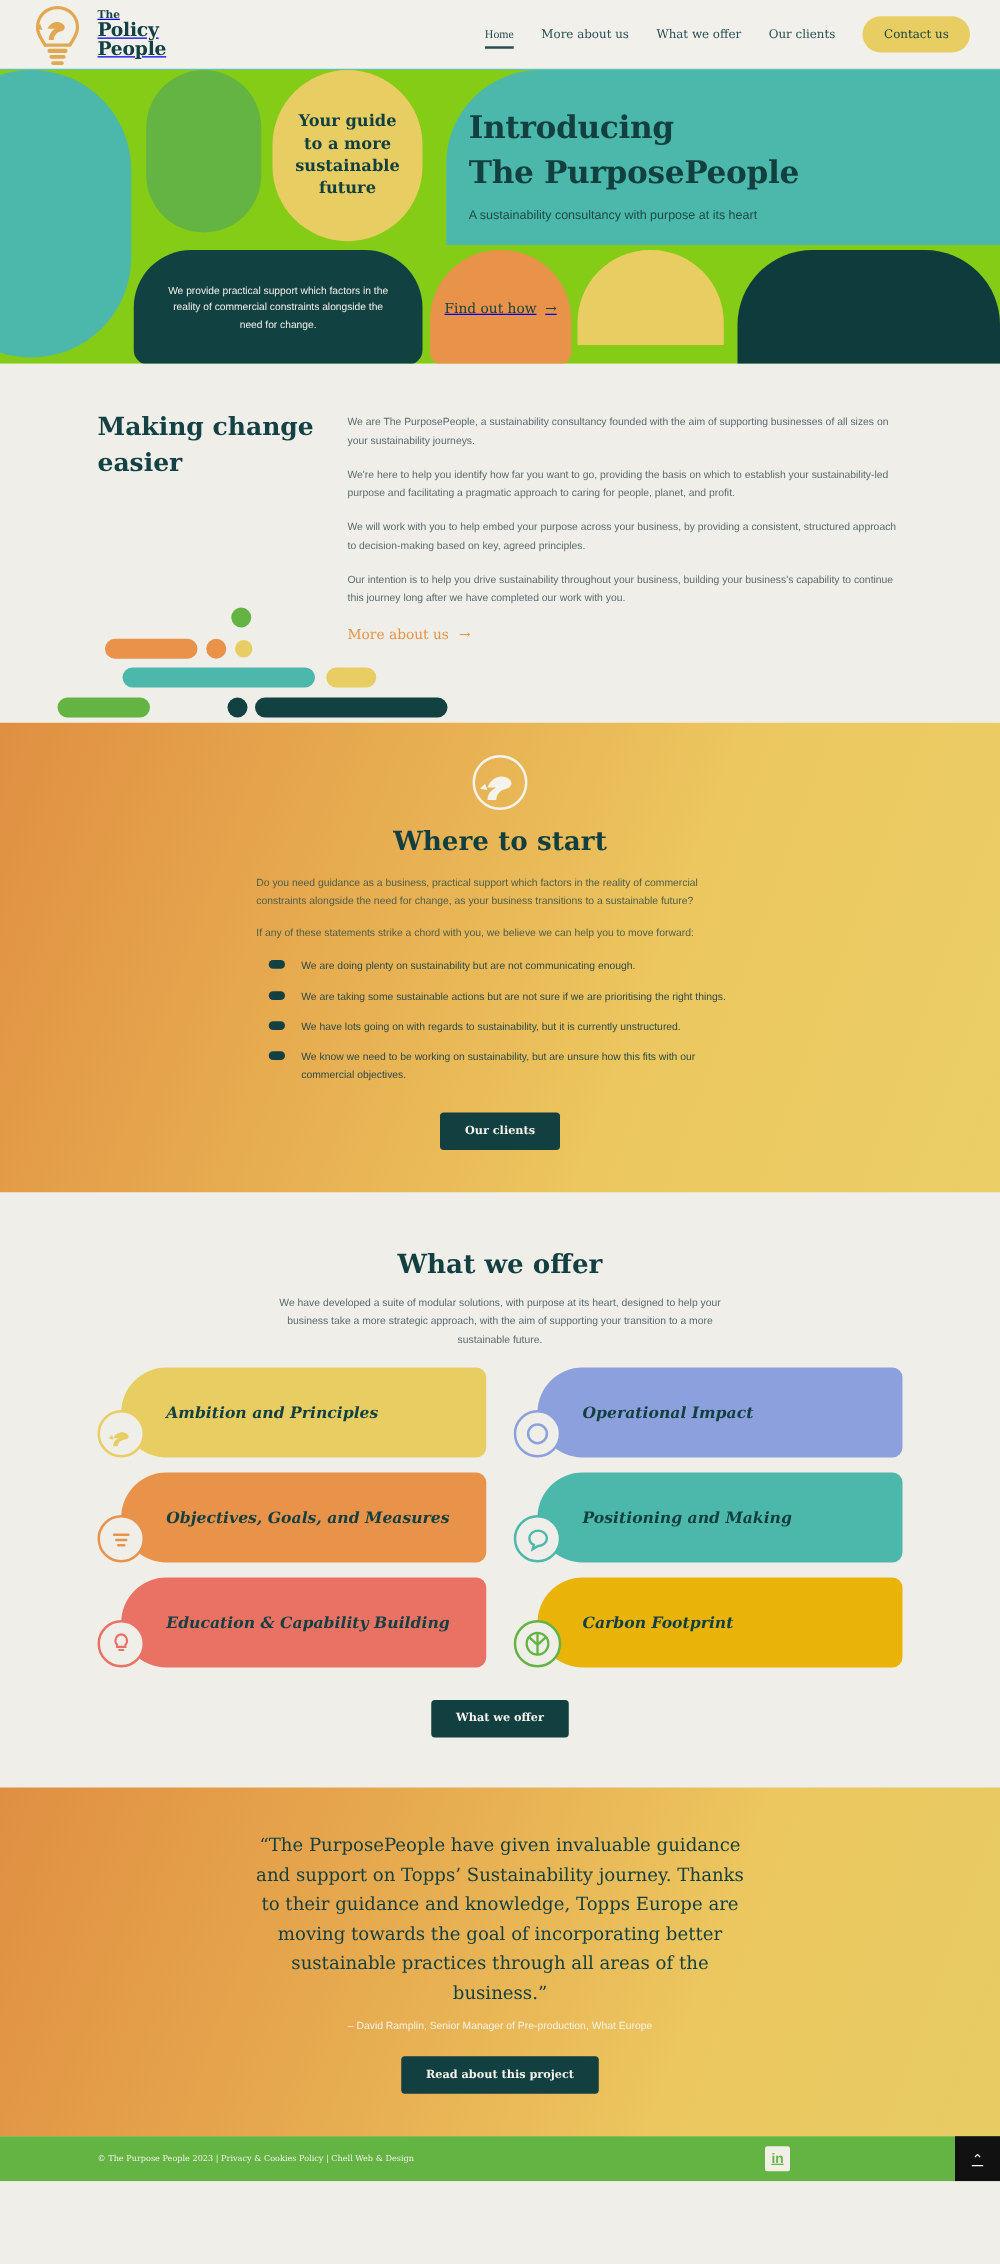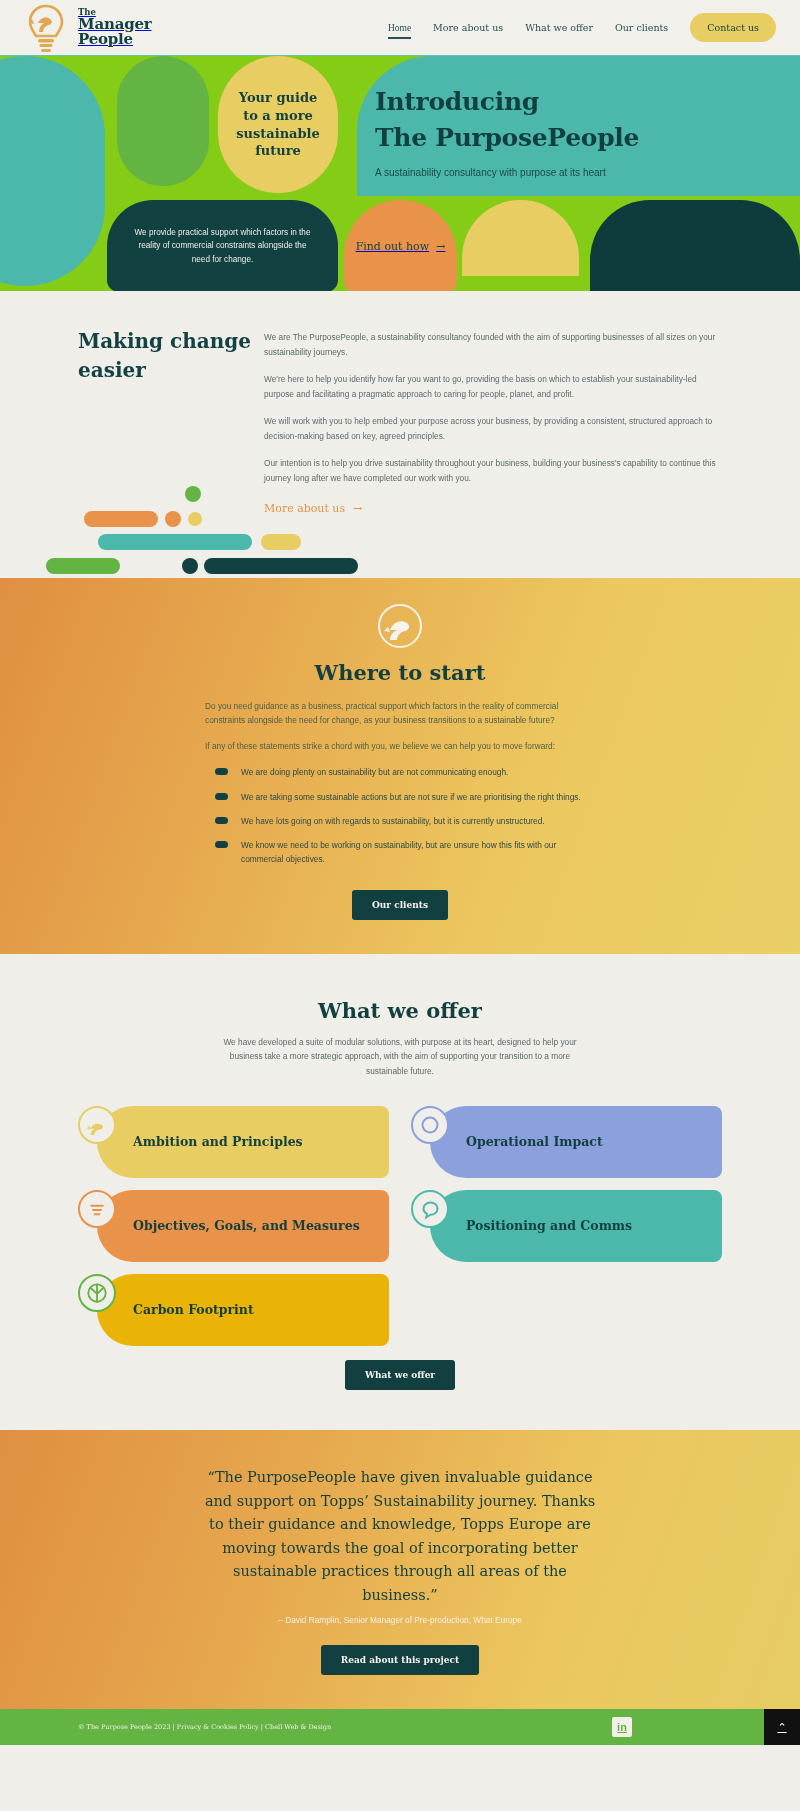--- a/index.html
+++ b/index.html
@@ -101,21 +101,21 @@
     left: 462px; top: 0; width: 117px; height: 76px;
     background: #e8cd63; border-radius: 58px 58px 0 0;
   }
   .c-darkgreen {
     left: 590px; top: 0; width: 210px; height: 92px;
     background: #0e3c3d; border-radius: 60px 60px 0 0;
   }
 
   
   .sec-change { background: #f0eee9; padding: 36px 0 0 0; position: relative; }
-  .change-inner { display: flex; padding: 0 78px 0 78px; gap: 0; }
+  .change-inner { display: flex; padding: 0 78px 0 78px; gap: 14px; }
   .change-left { width: 186px; flex: none; }
   .change-h2 {
     font-family: "DejaVu Serif", serif; font-weight: bold;
     font-size: 20px; line-height: 1.45; color: #144244;
   }
   .change-right { flex: 1; padding-top: 3px; }
   .change-right p {
     font-size: 8.3px; line-height: 1.75; color: #5a6b6d; margin-bottom: 13px;
   }
   .more-link {
@@ -164,21 +164,21 @@
     font-size: 21px; color: #123f3f; margin-bottom: 12px;
   }
   .offer-sub {
     font-size: 8.3px; line-height: 1.75; color: #5a6b6d;
     width: 382px; margin: 0 auto 28px auto;
   }
   .offer-grid {
     display: grid; grid-template-columns: 1fr 1fr;
     gap: 24px 22px; padding: 0 78px; margin-bottom: 26px;
   }
-  .offer-card { position: relative; display: flex; align-items: flex-start; height: 60px; }
+  .offer-card { position: relative; display: flex; align-items: flex-end; height: 60px; font-style: italic; }
   .offer-icon {
     width: 38px; height: 38px; border-radius: 50%; border: 2px solid;
     flex: none; position: relative; z-index: 2; background: #f0eee9;
     display: flex; align-items: center; justify-content: center;
   }
   .offer-pill {
     flex: 1; height: 72px; margin-left: -19px;
     border-radius: 36px 8px 8px 36px;
     display: flex; align-items: center;
     padding-left: 36px; padding-right: 16px;
@@ -228,21 +228,21 @@
         <path d="M22 3 C32 3 38 11 38 19 C38 25 34 29 32 33 L12 33 C10 29 6 25 6 19 C6 11 12 3 22 3 Z" fill="none" stroke="#e0a850" stroke-width="2.6"></path>
         <path d="M14 20 c2-5 8-7 12-4 c3 2 2 5 -1 6 c-4 1 -6 4 -6 7 l-4 0 c0-4 2-7 5-9" fill="#e0a850"></path>
         <path d="M8 16 l-3 4 l5 1 z" fill="#e0a850"></path>
         <rect x="14" y="36" width="16" height="3.4" rx="1.6" fill="#e0a850"></rect>
         <rect x="15.5" y="41" width="13" height="3" rx="1.4" fill="#e0a850"></rect>
         <rect x="17" y="46" width="10" height="3" rx="1.4" fill="#e0a850"></rect>
       </svg>
     </span>
     <span class="logo-text">
       <div class="logo-the">The</div>
-      <div class="logo-big">Manager</div>
+      <div class="logo-big">Policy</div>
       <div class="logo-big">People</div>
     </span>
   </a>
   <nav class="nav">
     <a class="active" href="#">Home</a>
     <a href="#">More about us</a>
     <a href="#">What we offer</a>
     <a href="#">Our clients</a>
     <button class="btn-pill">Contact us</button>
   </nav>
@@ -379,24 +379,35 @@
       </div>
     </div>
 
     <div class="offer-card">
       <span class="offer-icon" style="border-color:#4cb8ab">
         <svg width="21" height="21" viewBox="0 0 24 24">
             <path d="M4 11 a8 7 0 1 1 8 7 l-5 3 l1 -4 a8 7 0 0 1 -4 -6 z" fill="none" stroke="#4cb8ab" stroke-width="2.2"></path>
           </svg>
       </span>
       <div class="offer-pill" style="background:#4cb8ab">
-        <span>Positioning and Comms</span>
-      </div>
-    </div>
-
+        <span>Positioning and Making</span>
+      </div>
+    </div>
+
+    <div class="offer-card">
+      <span class="offer-icon" style="border-color:#ea7265">
+        <svg width="20" height="20" viewBox="0 0 24 24">
+            <path d="M12 3 a6 6 0 0 1 4 10 l0 2 l-8 0 l0-2 a6 6 0 0 1 4-10 z" fill="none" stroke="#ea7265" stroke-width="2"></path>
+            <rect x="9" y="17" width="6" height="2" rx="1" fill="#ea7265"></rect>
+          </svg>
+      </span>
+      <div class="offer-pill" style="background:#ea7265">
+        <span>Education &amp; Capability Building</span>
+      </div>
+    </div>
 
     <div class="offer-card">
       <span class="offer-icon" style="border-color:#63b443">
         <svg width="22" height="22" viewBox="0 0 24 24">
             <circle cx="12" cy="12" r="9.5" fill="none" stroke="#63b443" stroke-width="2"></circle>
             <path d="M12 2 L12 22 M12 13 L4.5 6 M12 13 L19.5 6" stroke="#63b443" stroke-width="2" fill="none"></path>
           </svg>
       </span>
       <div class="offer-pill" style="background:#eab308">
         <span>Carbon Footprint</span>

